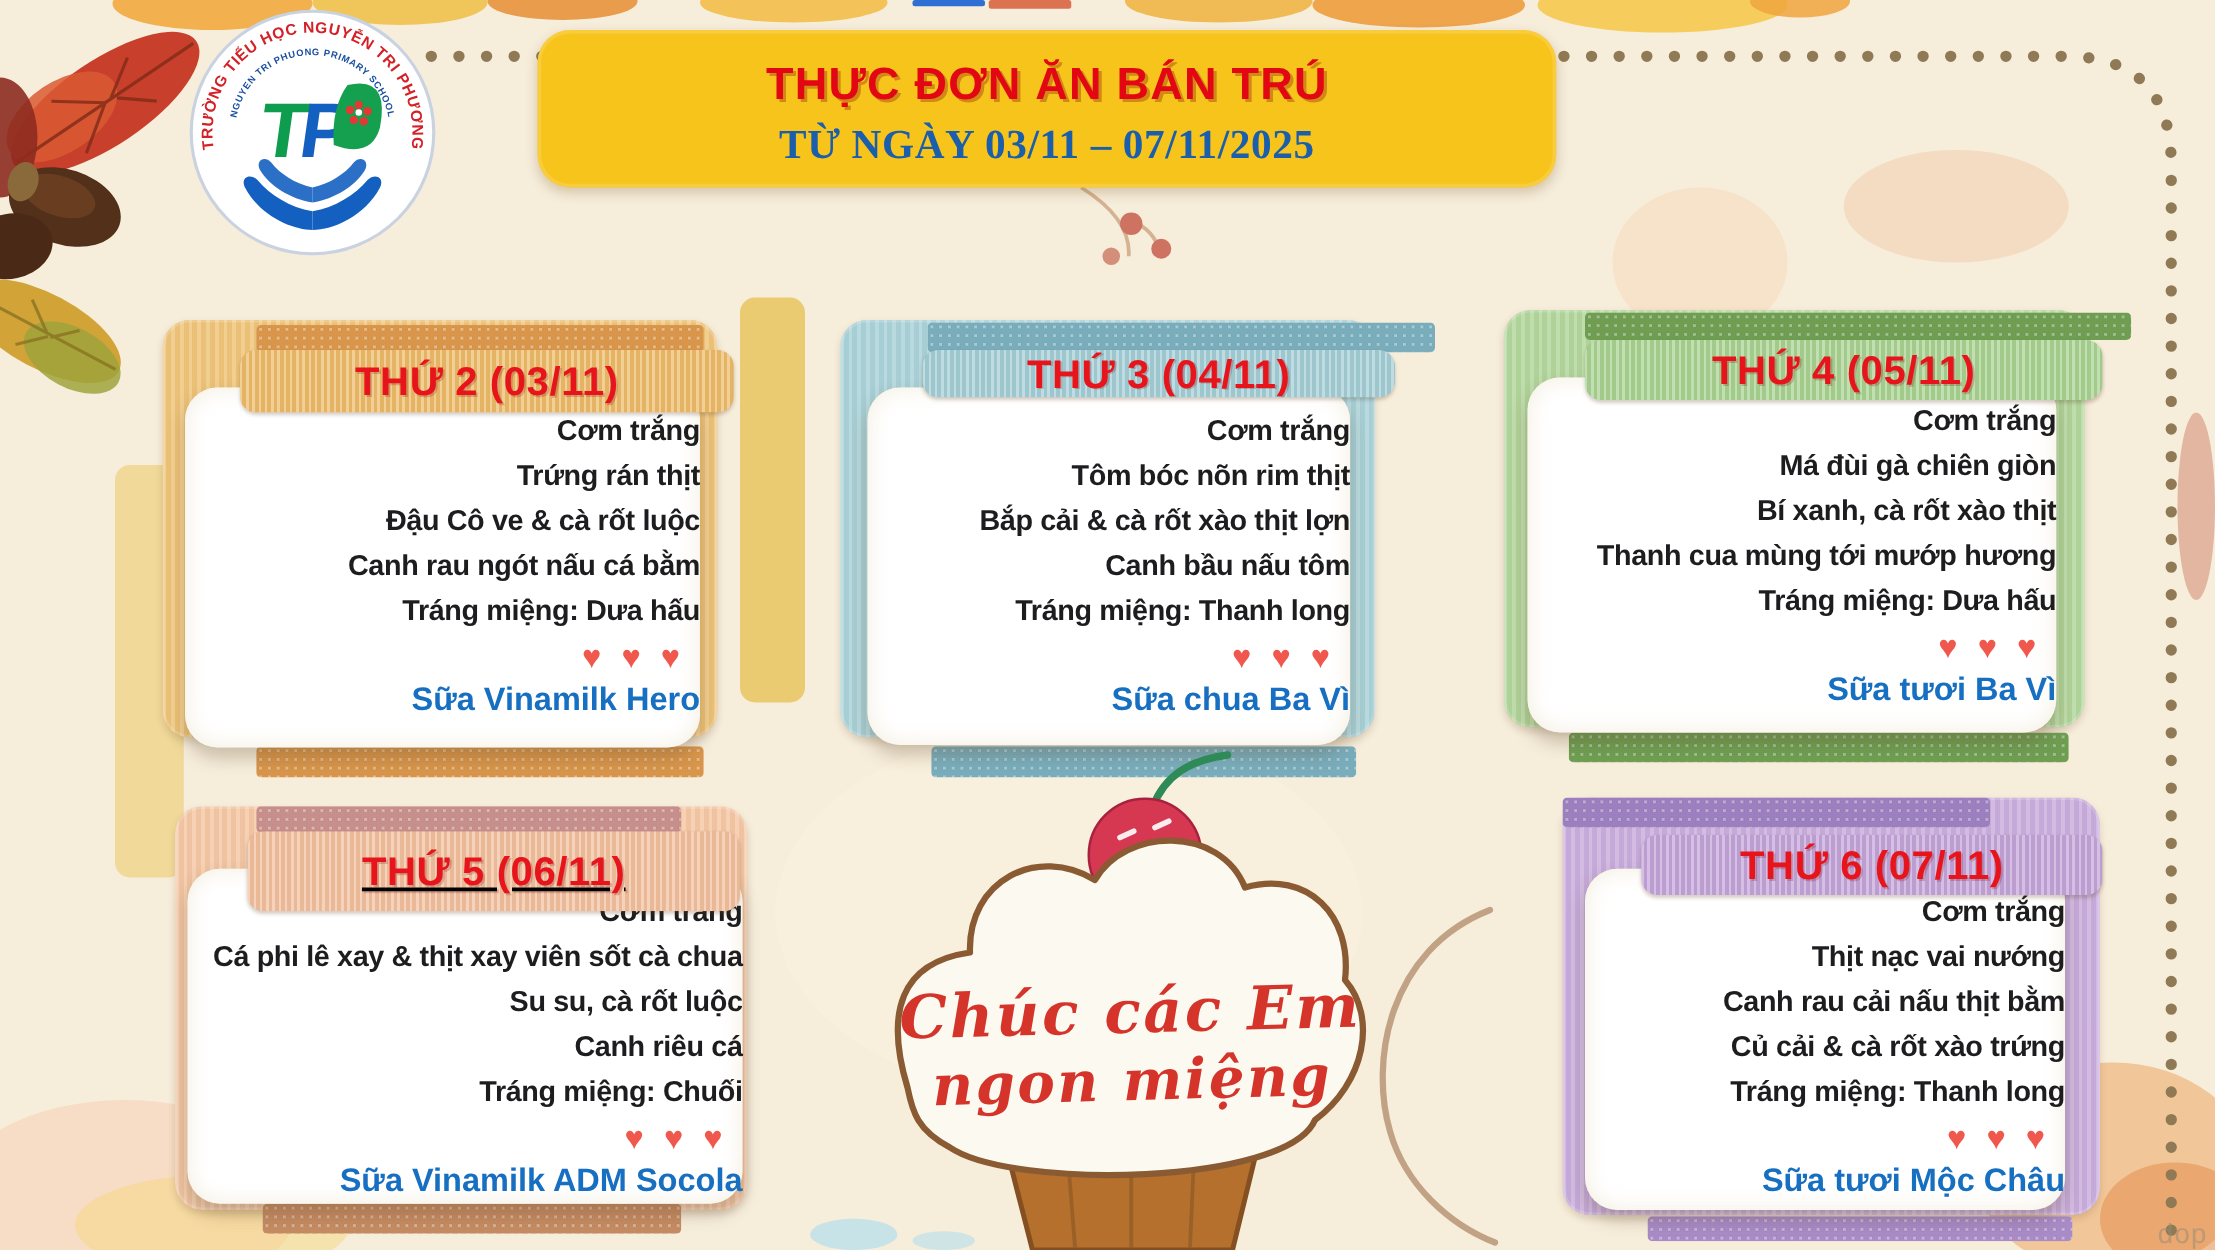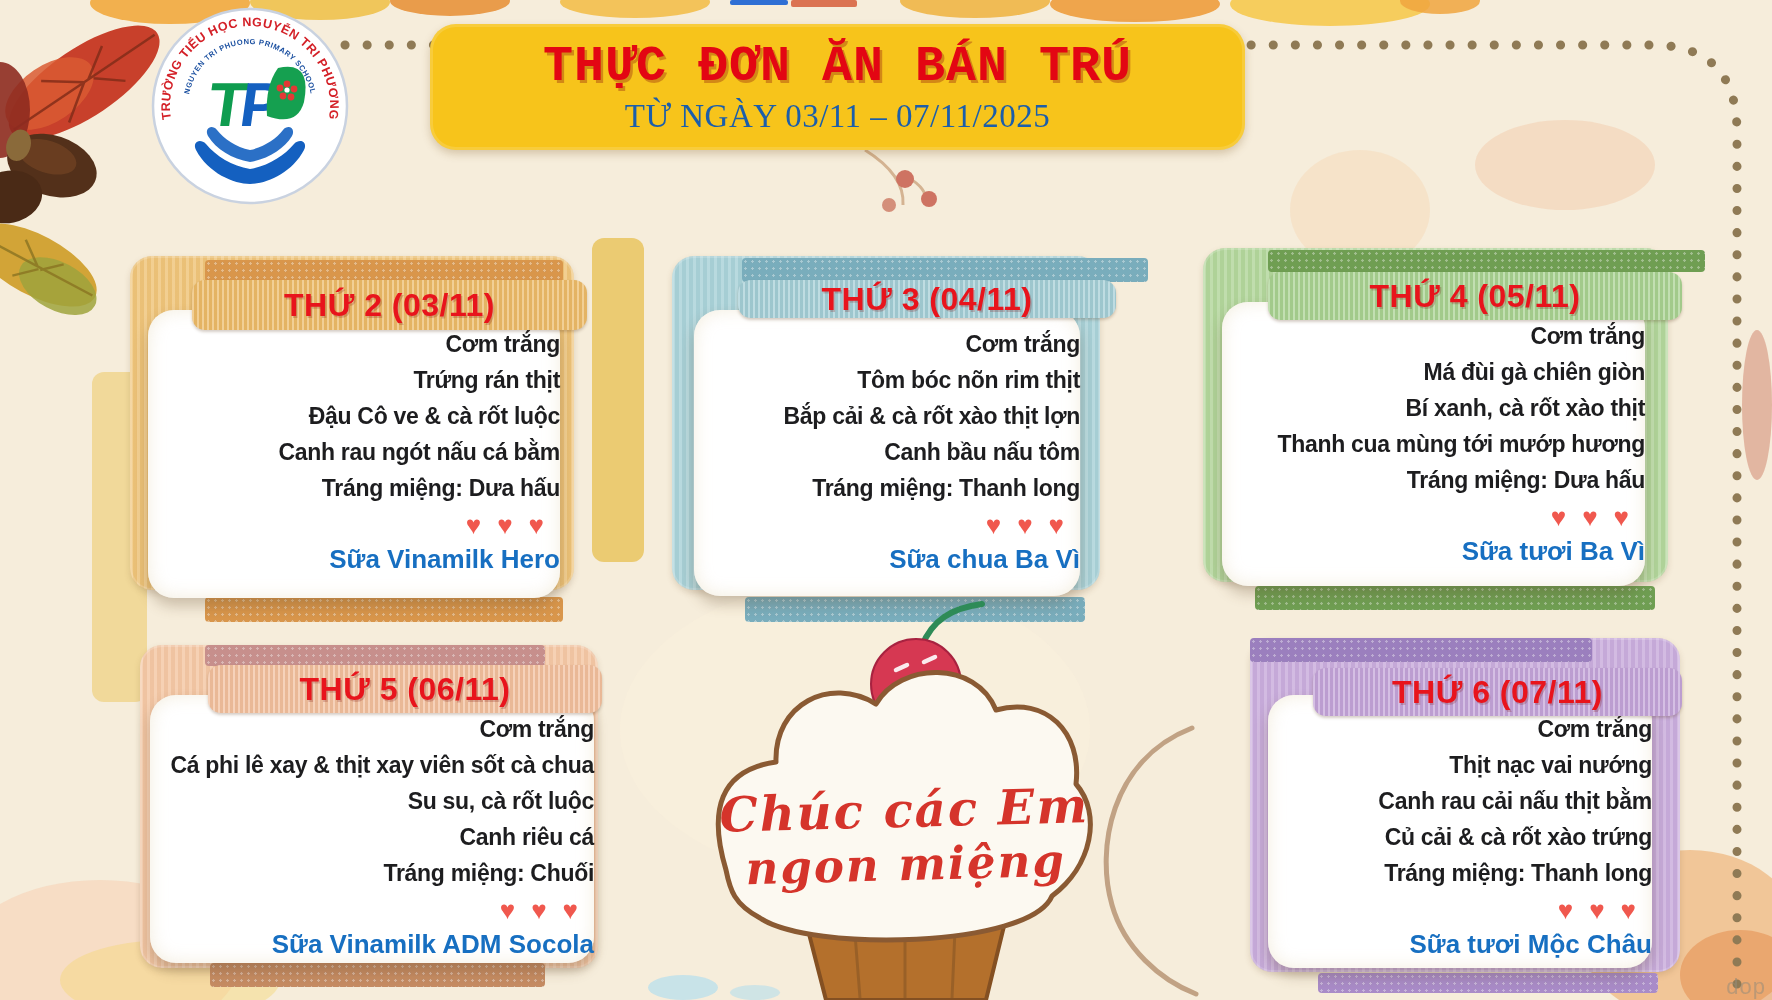--- a/index.html
+++ b/index.html
@@ -14,24 +14,24 @@
   #dots-svg{position:absolute;left:0;top:0;z-index:2;color:var(--dots,#8f7a55);pointer-events:none;}
 
   
   #logo{position:absolute;left:150px;top:6px;width:200px;height:200px;z-index:5;}
 
   
   #banner{position:absolute;left:430px;top:24px;width:815px;height:126px;z-index:4;
           background:var(--banner,#F7C41B);border-radius:26px;
           box-shadow:0 4px 9px rgba(120,80,20,.25), inset 0 0 0 3px rgba(255,255,255,.14);
           display:flex;flex-direction:column;align-items:center;justify-content:center;}
-  #banner .t1{font-family:Liberation Mono, monospace;font-weight:bold;
-              font-size:50px;letter-spacing:1px;color:var(--title_red,#E30613);
+  #banner .t1{font-family:Liberation Sans, sans-serif;font-weight:bold;
+              font-size:36px;letter-spacing:1px;color:var(--title_red,#E30613);
               text-shadow:2.5px 2.5px 0 rgba(140,25,15,.35);line-height:58px;}
-  #banner .t2{font-family:"Liberation Serif","DejaVu Serif",serif;font-weight:normal;
+  #banner .t2{font-family:"Liberation Serif","DejaVu Serif",serif;font-weight:bold;
               font-size:33px;color:var(--date_blue,#1B5EAB);line-height:40px;letter-spacing:.5px;}
 
   
   .card{position:absolute;z-index:3;}
   .frame{position:absolute;border-radius:22px;z-index:1;
          background-color:var(--frame);
          background-image:repeating-linear-gradient(90deg,rgba(255,255,255,.18) 0 3px,rgba(0,0,0,.02) 3px 7px);
          box-shadow:0 3px 6px rgba(110,80,40,.18), inset 0 0 0 2px rgba(255,255,255,.18);}
   .strip{position:absolute;z-index:2;border-radius:4px;
          background-image:radial-gradient(rgba(255,255,255,.35) 1.2px, rgba(0,0,0,.08) 1.5px, transparent 1.8px);
@@ -72,21 +72,21 @@
   #card3{left:1203px;top:248px;width:502px;height:364px;}
   #card3 .frame{left:0;top:0;width:465px;height:334px;}
   #card3 .strip.top{left:65px;top:2px;width:437px;height:22px;}
   #card3 .dayhdr{left:45px;top:24px;width:414px;height:48px;}
   #card3 .paper{left:19px;top:54px;width:423px;height:284px;}
   #card3 .strip.bottom{left:52px;top:338px;width:400px;height:24px;}
 
   #card4{left:140px;top:645px;width:458px;height:344px;}
   #card4 .frame{left:0;top:0;width:458px;height:323px;}
   #card4 .strip.top{left:65px;top:0;width:340px;height:21px;}
-  #card4 .dayhdr{left:48px;top:20px;width:394px;height:48px;}
+  #card4 .dayhdr{left:38px;top:20px;width:394px;height:64px;text-decoration:underline;}
   #card4 .paper{left:10px;top:50px;width:444px;height:268px;}
   #card4 .strip.bottom{left:70px;top:318px;width:335px;height:24px;}
 
   #card5{left:1250px;top:638px;width:430px;height:356px;}
   #card5 .frame{left:0;top:0;width:430px;height:334px;}
   #card5 .strip.top{left:0;top:0;width:342px;height:24px;}
   #card5 .dayhdr{left:43px;top:30px;width:369px;height:48px;}
   #card5 .paper{left:18px;top:57px;width:384px;height:273px;}
   #card5 .strip.bottom{left:68px;top:335px;width:340px;height:20px;}
 

